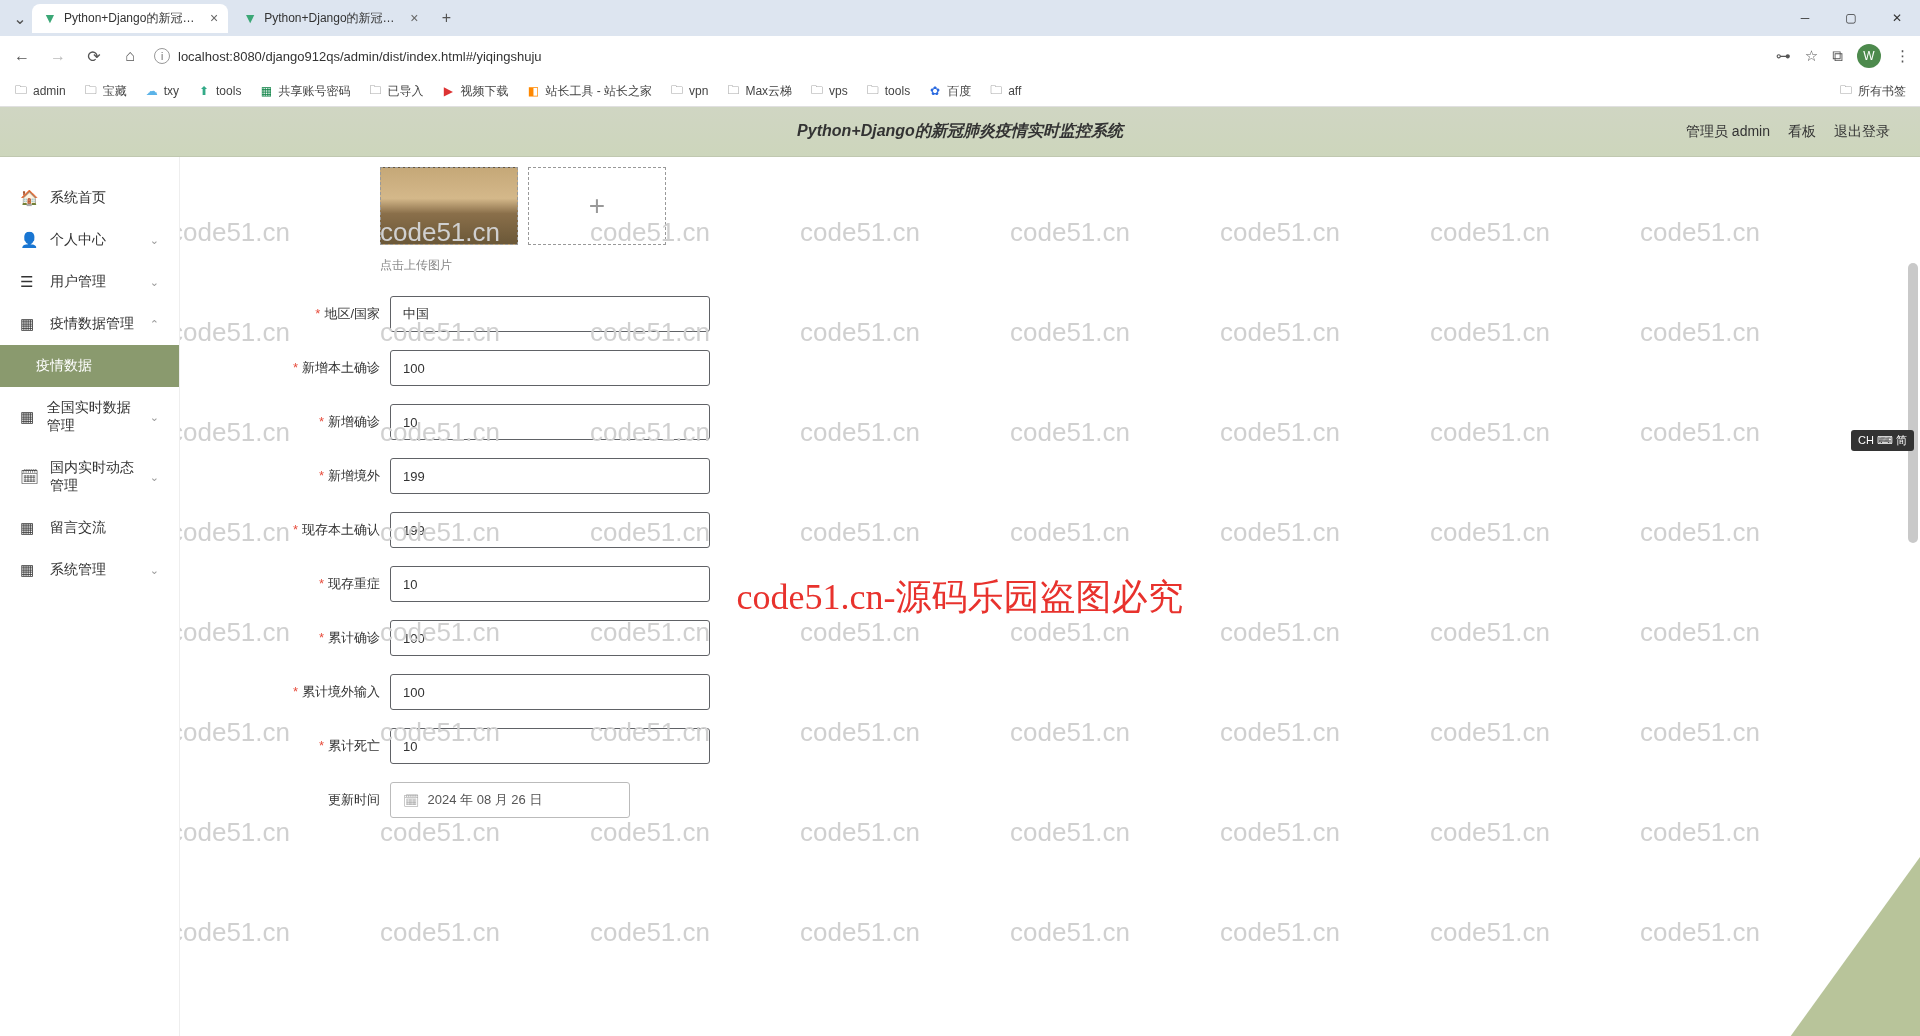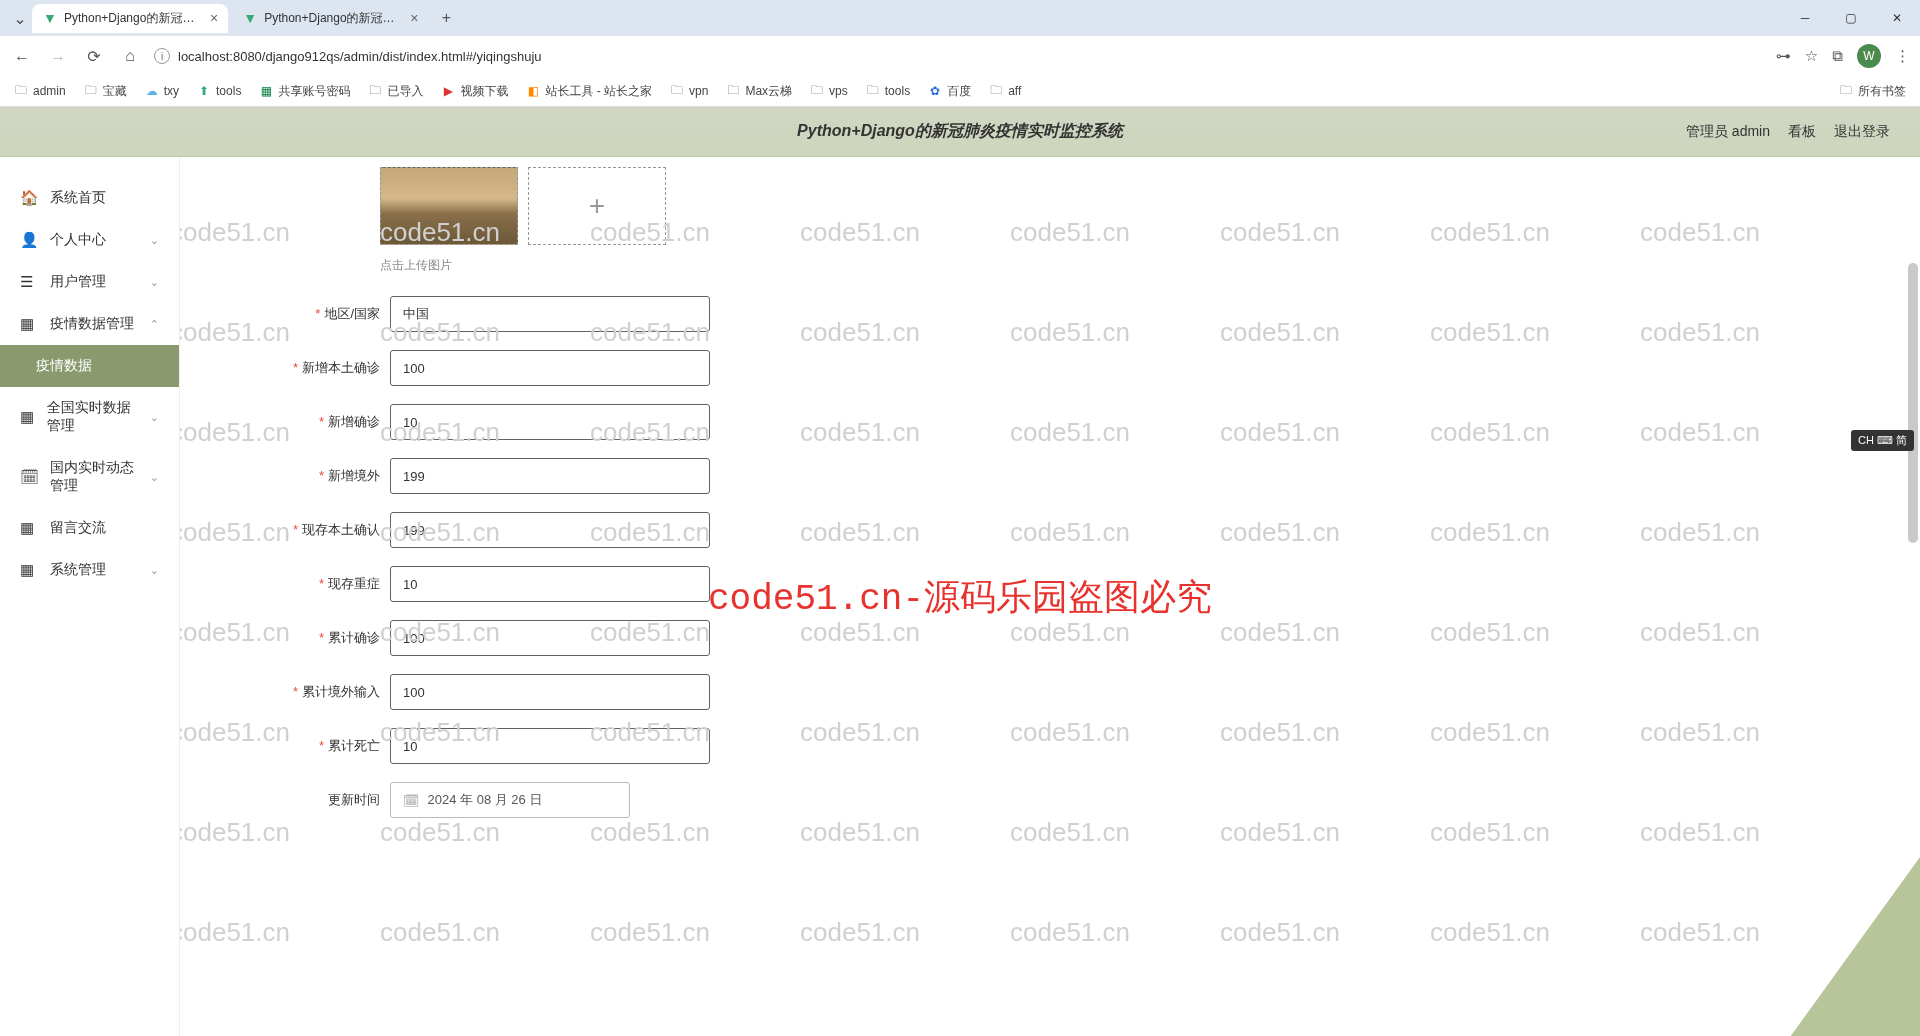--- a/index.html
+++ b/index.html
@@ -58,21 +58,21 @@
 .form-row { display: flex; align-items: center; margin-bottom: 18px; }
 .form-label { width: 110px; text-align: right; font-size: 13px; color: #333; padding-right: 10px; position: relative; }
 .form-label.required::before { content: "*"; color: #e74c3c; margin-right: 4px; }
 .form-input { width: 320px; height: 36px; border: 1px solid #606266; border-radius: 3px; padding: 0 12px; font-size: 13px; color: #333; }
 .form-date { width: 240px; height: 36px; border: 1px solid #bbb; border-radius: 3px; padding: 0 12px; font-size: 13px; color: #555; display: flex; align-items: center; gap: 8px; }
 .date-icon { color: #999; }
 
 
 .watermark-layer { position: absolute; inset: 0; pointer-events: none; z-index: 1; }
 .wm { position: absolute; font-size: 26px; color: #d0d0d0; font-family: Arial; white-space: nowrap; }
-.wm-red { position: absolute; left: 50%; top: 50%; transform: translate(-50%, -50%); font-size: 36px; color: #e8322d; font-family: Liberation Mono, monospace; z-index: 5; pointer-events: none; text-align: right; }
+.wm-red { position: absolute; left: 50%; top: 50%; transform: translate(-50%, -50%); font-size: 36px; color: #e8322d; font-family: Liberation Serif, serif; z-index: 5; pointer-events: none; text-align: right; }
 
 
 .corner-tri { position: absolute; right: 0; bottom: 0; width: 0; height: 0; border-left: 130px solid transparent; border-bottom: 180px solid #b8c49a; z-index: 1; }
 
 
 .ime-badge { position: absolute; right: 6px; top: 430px; background: #333; color: #fff; font-size: 11px; padding: 3px 7px; border-radius: 3px; display: flex; align-items: center; gap: 4px; z-index: 20; }
 
 
 .vscroll { position: absolute; right: 2px; top: 106px; width: 14px; bottom: 0; }
 .vscroll-thumb { position: absolute; right: 0; top: 0; width: 10px; height: 280px; background: #c9c9c9; border-radius: 5px; }

